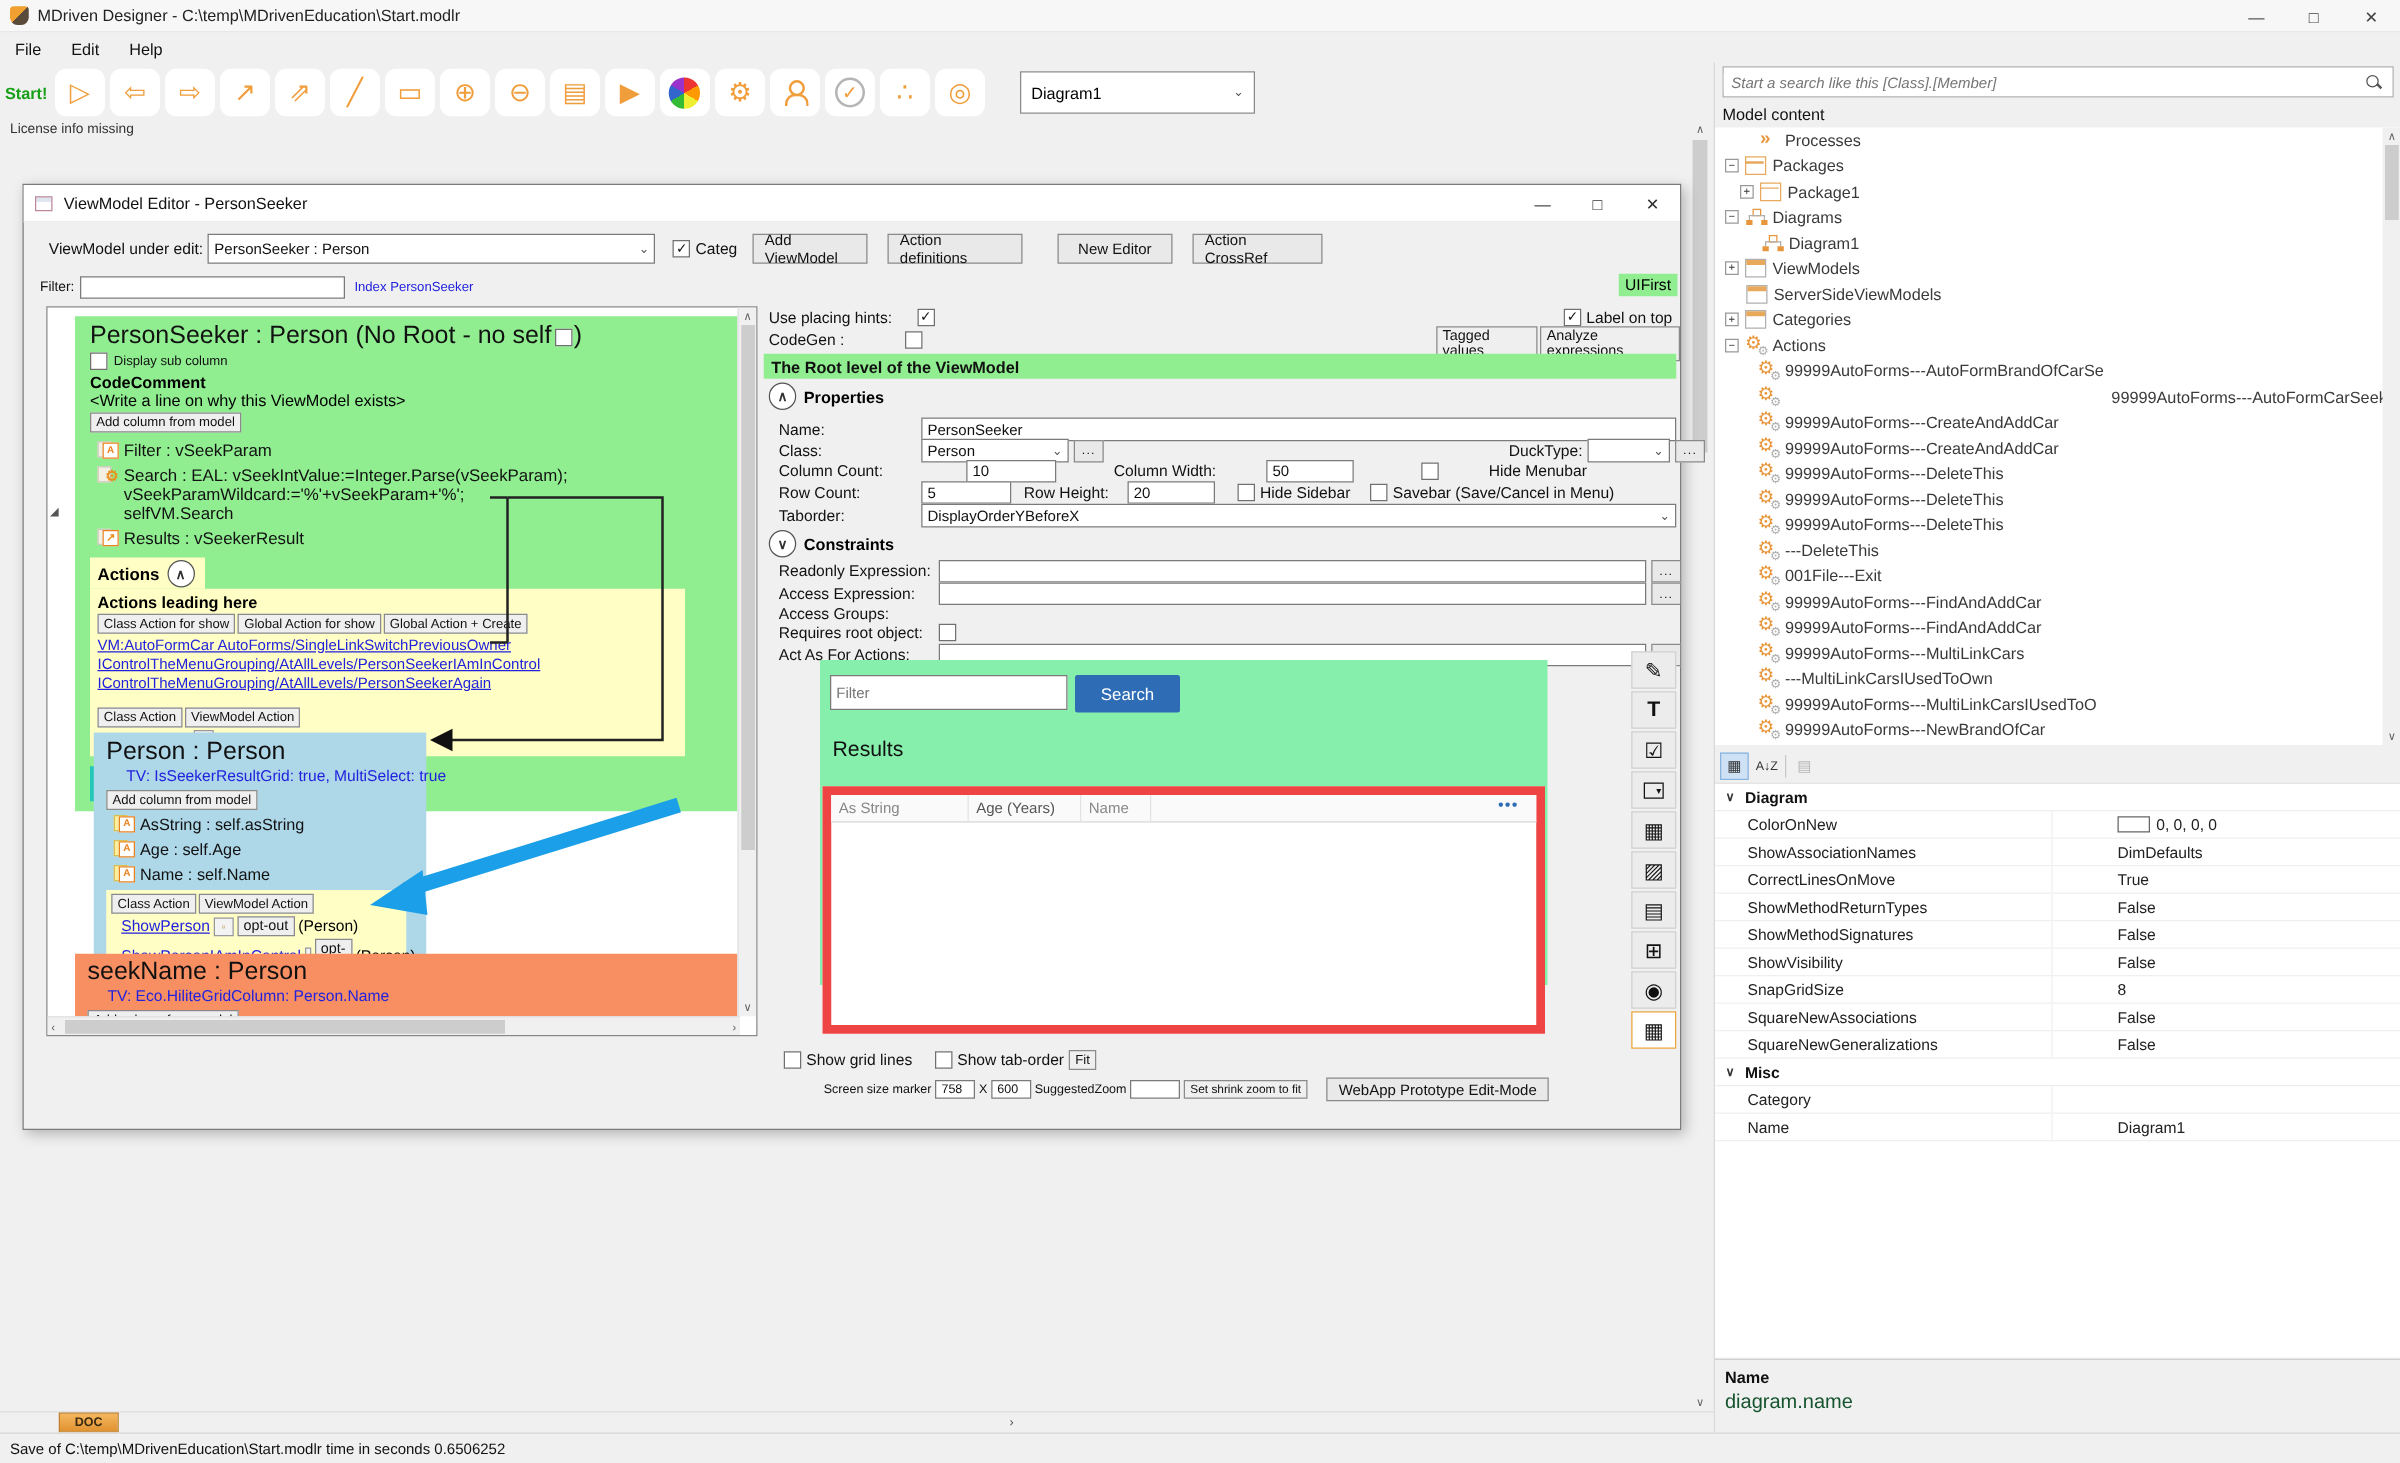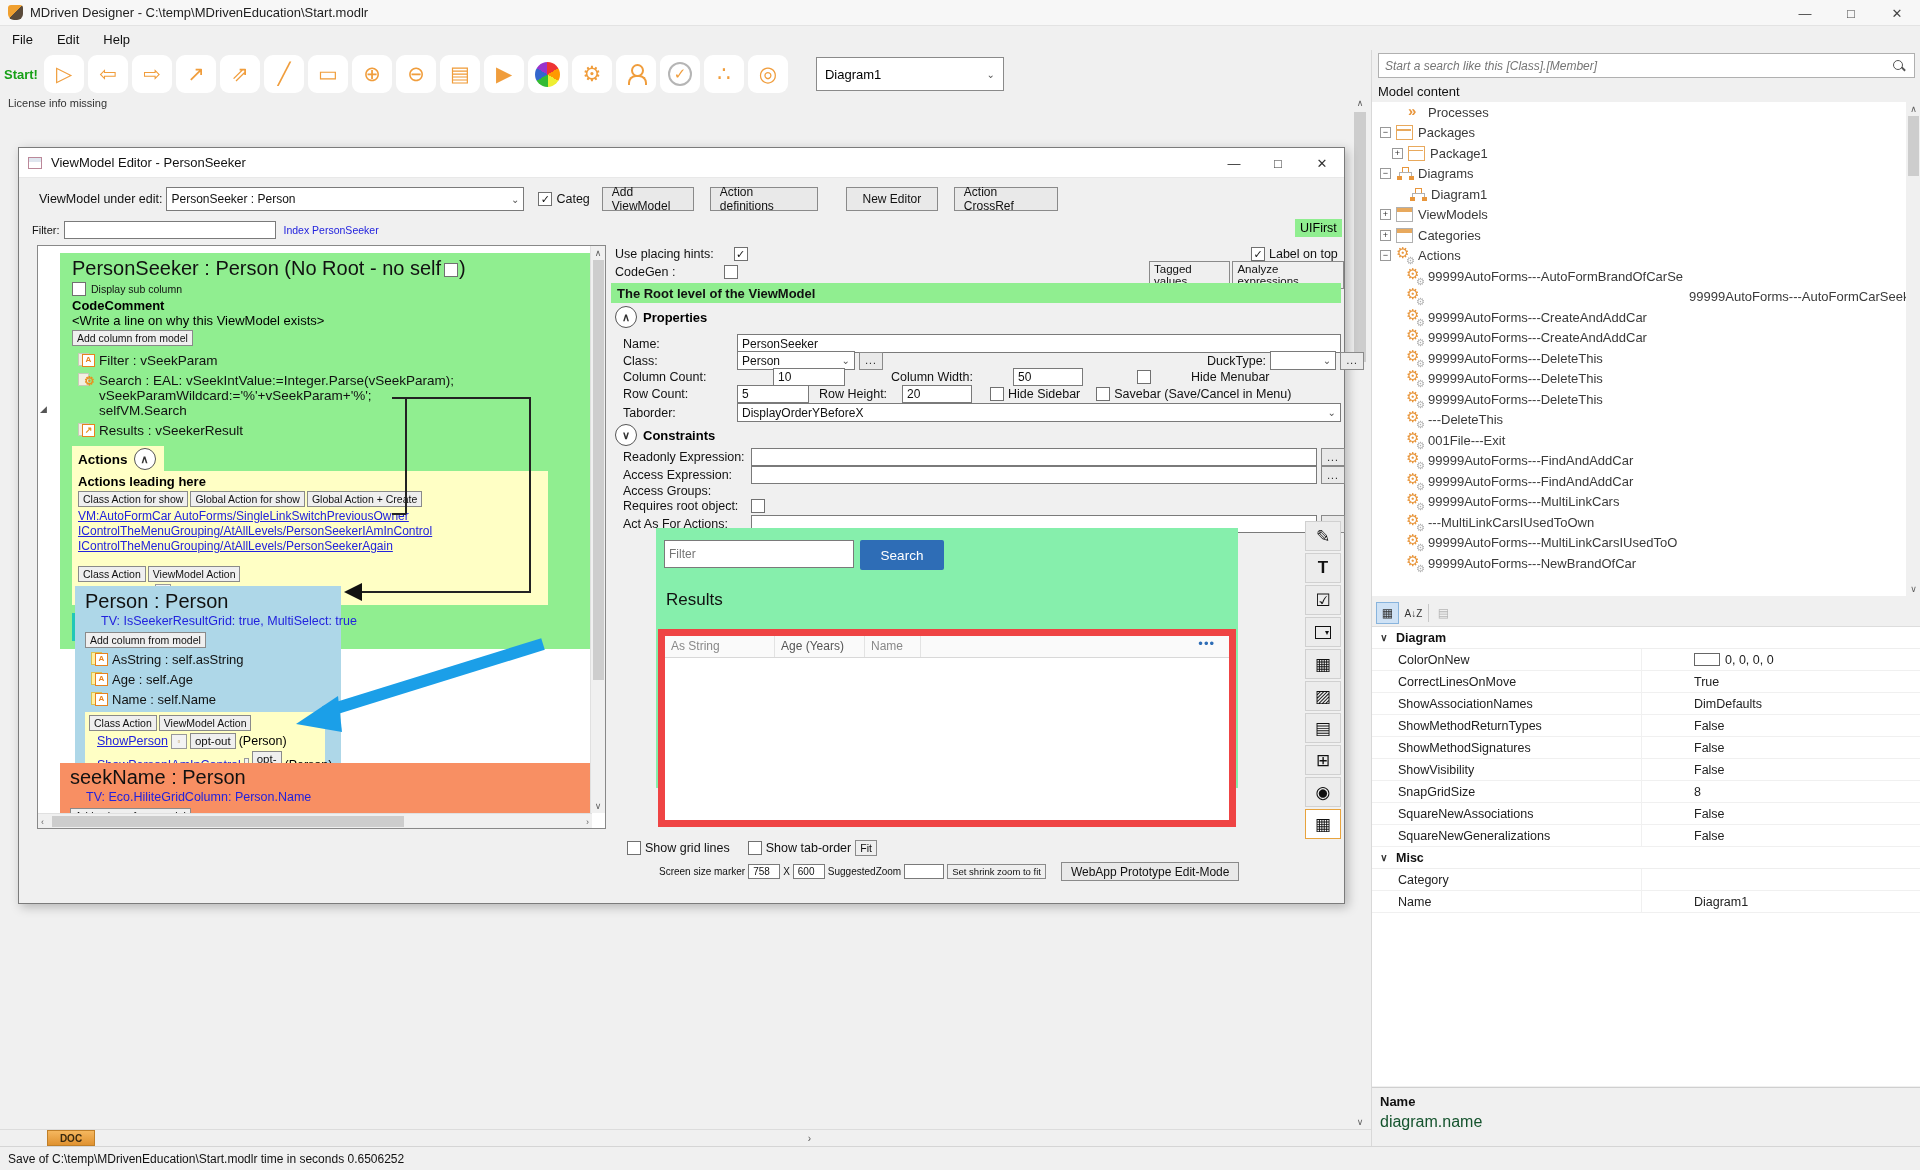--- a/index.html
+++ b/index.html
@@ -509,20 +509,24 @@
         </div>
       <div class="trow" style="padding-left:37px;">
           <span class="tico tico-dia"></span>
           <span>Diagram1</span>
         </div>
       <div class="trow" style="padding-left:8px;">
           <span class="texp">+</span>
           <span class="tico tico-vm"></span>
           <span>ViewModels</span>
         </div>
+      <div class="trow" style="padding-left:25px;">
+          <span class="tico tico-vm"></span>
+          <span>ServerSideViewModels</span>
+        </div>
       <div class="trow" style="padding-left:8px;">
           <span class="texp">+</span>
           <span class="tico tico-vm"></span>
           <span>Categories</span>
         </div>
       <div class="trow" style="padding-left:8px;">
           <span class="texp">−</span>
           <span class="tico tico-act"></span>
           <span>Actions</span>
         </div>
@@ -606,26 +610,26 @@
           <span>Diagram</span>
         </div>
       <div class="prow">
           <span class="pn">ColorOnNew</span>
           <span class="pv">
             <span class="swatch"></span>
             <span>0, 0, 0, 0</span>
           </span>
         </div>
       <div class="prow">
+          <span class="pn">ShowAssociationNames</span>
+          <span class="pv">DimDefaults</span>
+        </div>
+      <div class="prow">
           <span class="pn">CorrectLinesOnMove</span>
           <span class="pv">True</span>
-        </div>
-      <div class="prow">
-          <span class="pn">ShowAssociationNames</span>
-          <span class="pv">DimDefaults</span>
         </div>
       <div class="prow">
           <span class="pn">ShowMethodReturnTypes</span>
           <span class="pv">False</span>
         </div>
       <div class="prow">
           <span class="pn">ShowMethodSignatures</span>
           <span class="pv">False</span>
         </div>
       <div class="prow">

